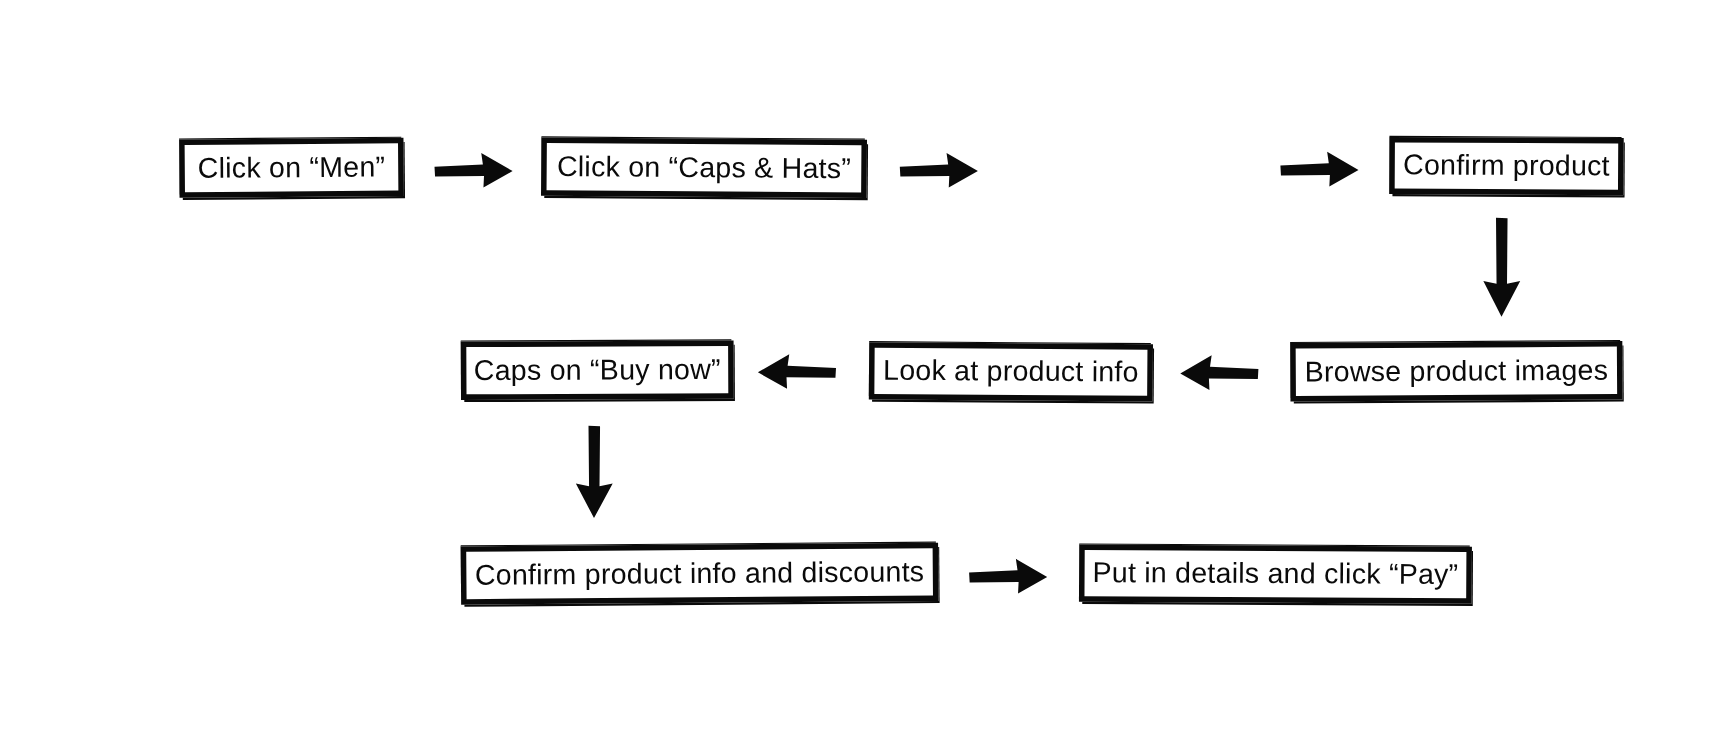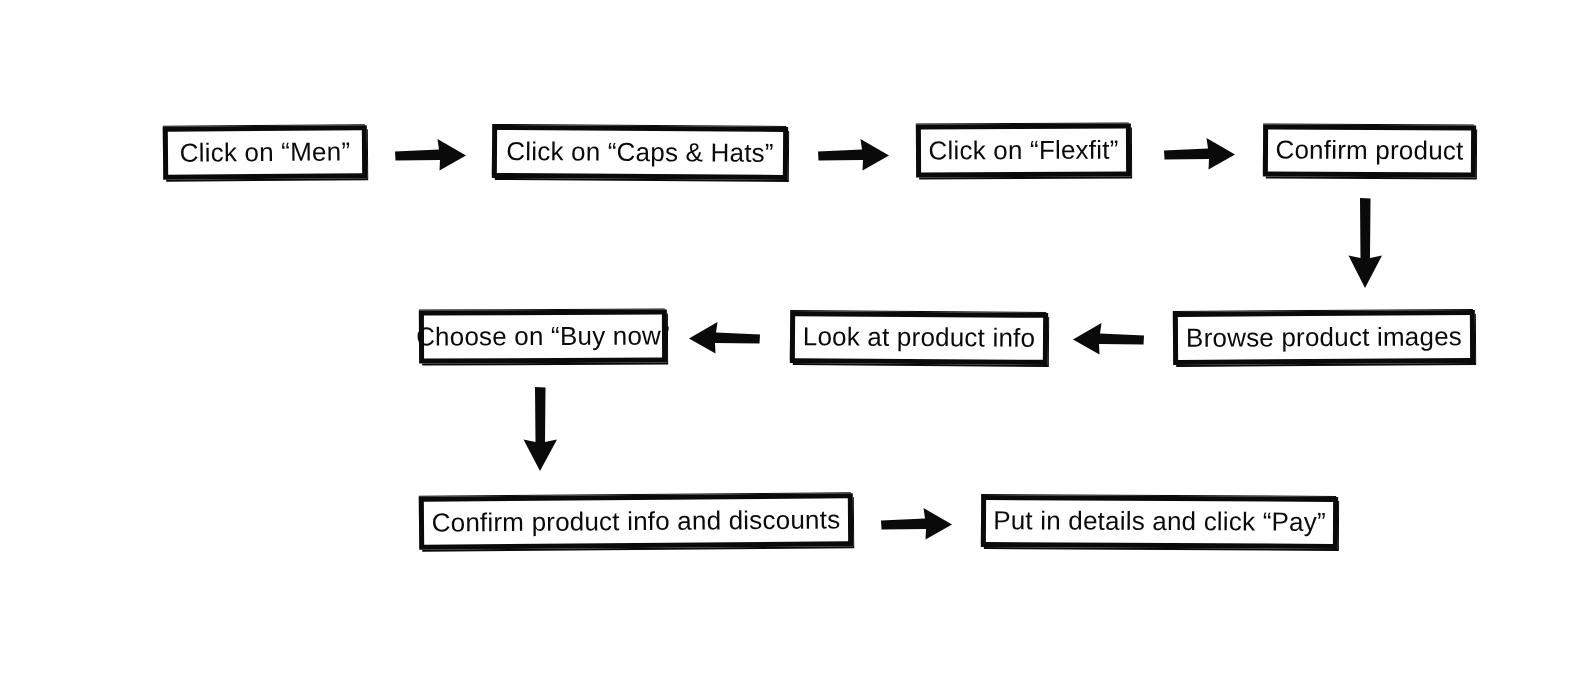--- a/index.html
+++ b/index.html
@@ -74,23 +74,20 @@
   <div class="node rot-b" style="left:456px; top:126px; width:296px; height:53px;">
     <span class="label">Click on “Caps &amp; Hats”</span>
   </div>
 
   <div class="arrow" style="left:780px; top:135px;">
     <svg width="76" height="40" viewBox="0 0 76 40" aria-hidden="true">
       <path d="M2 16.5 L46 14.5 L44.5 4 L73 20.5 L46.5 35.5 L47 25 L2.5 25.5 Z" fill="#0a0a0a"></path>
     </svg>
   </div>
 
-  <div class="node rot-c" style="left:880px; top:124px; width:215px; height:53px;">
-    <span class="label">Click on “Flexfit”</span>
-  </div>
 
   <div class="arrow" style="left:1126px; top:134px;">
     <svg width="76" height="40" viewBox="0 0 76 40" aria-hidden="true">
       <path d="M2 16.5 L46 14.5 L44.5 4 L73 20.5 L46.5 35.5 L47 25 L2.5 25.5 Z" fill="#0a0a0a"></path>
     </svg>
   </div>
 
   <div class="node rot-d" style="left:1227px; top:125px; width:213px; height:52px;">
     <span class="label">Confirm product</span>
   </div>
@@ -115,21 +112,21 @@
     <span class="label">Look at product info</span>
   </div>
 
   <div class="arrow" style="left:651px; top:318px;">
     <svg width="76" height="40" viewBox="0 0 76 40" aria-hidden="true">
       <path d="M73 16.5 L29 14.5 L30.5 4 L2 20.5 L28.5 35.5 L28 25 L72.5 25.5 Z" fill="#0a0a0a"></path>
     </svg>
   </div>
 
   <div class="node rot-c" style="left:383px; top:310px; width:248px; height:53px;">
-    <span class="label">Choose on “Buy now”</span>
+    <span class="label">Caps on “Buy now”</span>
   </div>
 
   <div class="arrow" style="left:478px; top:385px;">
     <svg width="52" height="92" viewBox="0 0 52 92" aria-hidden="true">
       <path d="M21 2 L31.5 2.5 L31 57 L43 54.5 L26 86 L9.5 54.5 L21.5 57 Z" fill="#0a0a0a"></path>
     </svg>
   </div>
 
   <div class="node rot-a" style="left:383px; top:495px; width:434px; height:53px;">
     <span class="label">Confirm product info and discounts</span>

